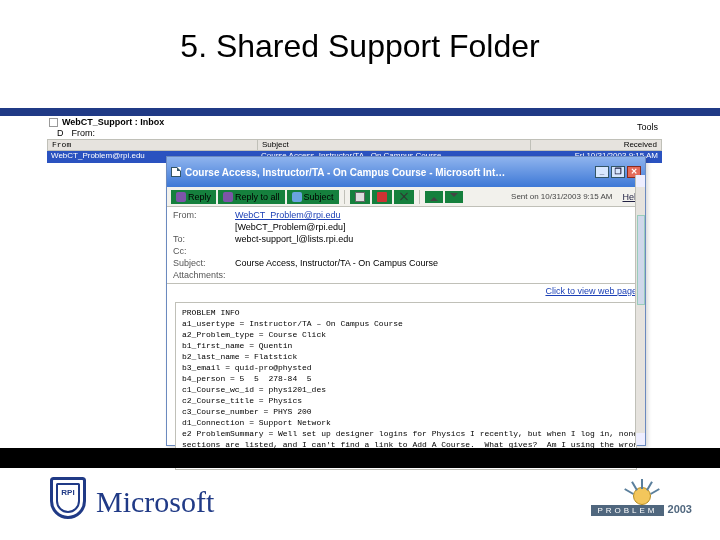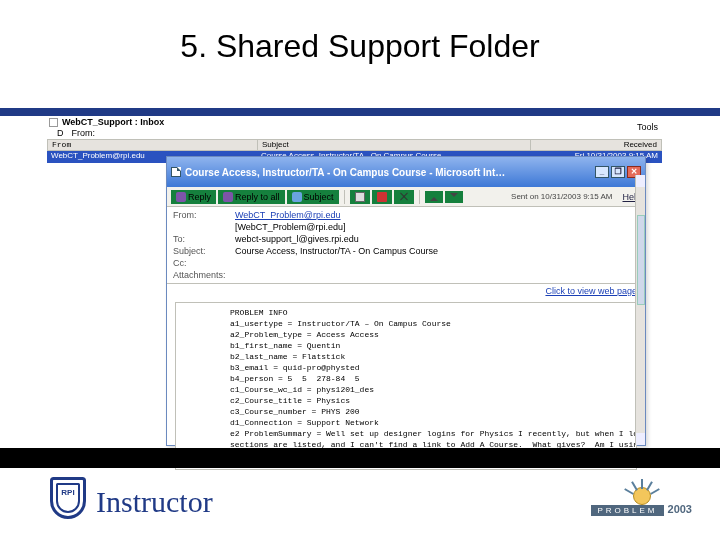--- a/index.html
+++ b/index.html
@@ -173,21 +173,21 @@
     position:relative;
     margin:4px 8px 6px 8px;
     border:1px solid #c0c0b8;
     background:#fff;
     height:168px;
     padding:4px 6px;
     font-family:"Courier New",monospace;
     font-size:8px;
     overflow:hidden;
   }
-  .msgbody-line{ white-space:pre; line-height:11px;margin-left:48px;}
+  .msgbody-line{ white-space:pre; line-height:11px;}
 
   
   .winscroll{position:absolute;right:0;top:18px;width:10px;bottom:0;background:#e6e3de;border-left:1px solid #c0c0b8;}
   .winscroll .bar{position:absolute;left:1px;width:8px;background:#cfd8ea;border:1px solid #9cb;}
   .winscroll .ar{position:absolute;left:0;width:100%;height:12px;background:#eef;}
   .winscroll .ar.top{top:0;} .winscroll .ar.bot{bottom:0;}
 
   
   .footer {
     position:absolute; left:0; top:468px; height:60px; width:100%;
@@ -290,43 +290,43 @@
       <span class="mh-val">
         <span class="link">WebCT_Problem@rpi.edu</span>
       </span>
     </div>
     <div class="mh-row">
       <span class="mh-label"></span>
       <span class="mh-val">[WebCT_Problem@rpi.edu]</span>
     </div>
     <div class="mh-row">
       <span class="mh-label">To:</span>
-      <span class="mh-val">webct-support_l@gives.rpi.edu</span>
+      <span class="mh-val">webct-support_l@lists.rpi.edu</span>
+    </div>
+    <div class="mh-row">
+      <span class="mh-label">Cc:</span>
+      <span class="mh-val"></span>
     </div>
     <div class="mh-row">
       <span class="mh-label">Subject:</span>
       <span class="mh-val">Course Access, Instructor/TA - On Campus Course</span>
-    </div>
-    <div class="mh-row">
-      <span class="mh-label">Cc:</span>
-      <span class="mh-val"></span>
     </div>
     <div class="mh-row">
       <span class="mh-label">Attachments:</span>
       <span class="mh-val"></span>
     </div>
   </div>
 
   <span class="viewweb">Click to view web page</span>
 
   <div class="msgbody-wrap">
     <div id="body-lines">
         <div class="msgbody-line">PROBLEM INFO</div>
         <div class="msgbody-line">a1_usertype = Instructor/TA – On Campus Course</div>
-        <div class="msgbody-line">a2_Problem_type = Access Access</div>
+        <div class="msgbody-line">a2_Problem_type = Course Click</div>
         <div class="msgbody-line">b1_first_name = Quentin</div>
         <div class="msgbody-line">b2_last_name = Flatstick</div>
         <div class="msgbody-line">b3_email = quid-pro@physted</div>
         <div class="msgbody-line">b4_person = 5  5  278-84  5</div>
         <div class="msgbody-line">c1_Course_wc_id = phys1201_des</div>
         <div class="msgbody-line">c2_Course_title = Physics</div>
         <div class="msgbody-line">c3_Course_number = PHYS 200</div>
         <div class="msgbody-line">d1_Connection = Support Network</div>
         <div class="msgbody-line">e2 ProblemSummary = Well set up designer logins for Physics I recently, but when I log in, none of the</div>
         <div class="msgbody-line">sections are listed, and I can't find a link to Add A Course.  What gives?  Am I using the wrong login</div>
@@ -341,21 +341,21 @@
   </div>
 </div>
 
 <div class="hr-black"></div>
 
 <div class="footer">
   <div class="rpi-logo">
     <div class="shield">
         <div class="rpi">RPI</div>
       </div>
-    <span class="rpi-word">Instructor</span>
+    <span class="rpi-word">Microsoft</span>
   </div>
   <div class="edu-logo">
     <div class="sun">
       <div class="disk"></div>
       <div class="ray" style="transform:rotate(-60deg)"></div>
       <div class="ray" style="transform:rotate(-30deg)"></div>
       <div class="ray" style="transform:rotate(0deg)"></div>
       <div class="ray" style="transform:rotate(30deg)"></div>
       <div class="ray" style="transform:rotate(60deg)"></div>
     </div>

